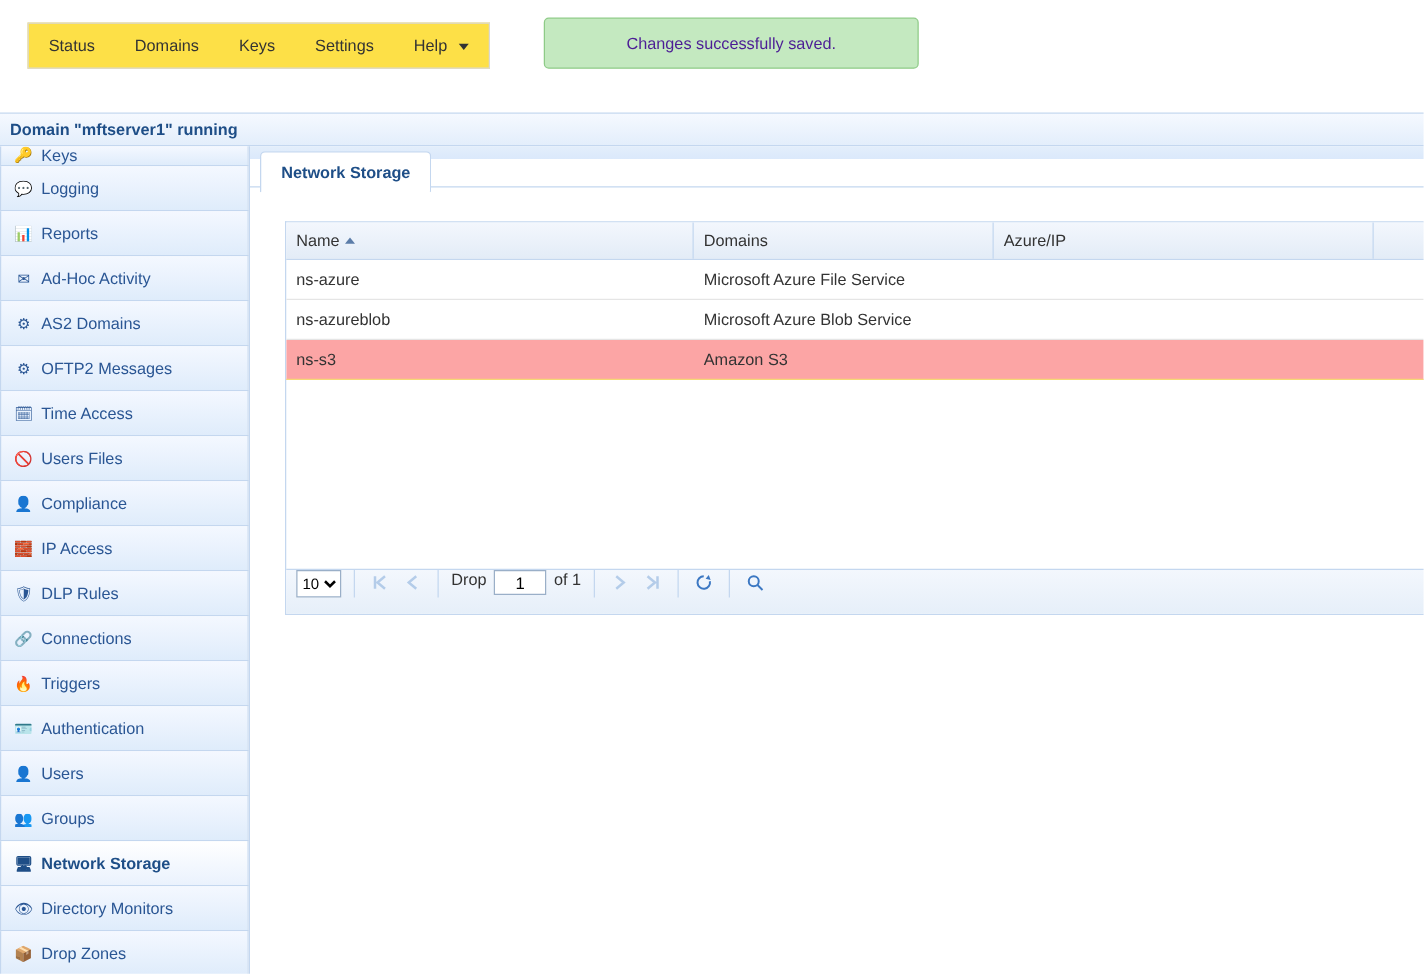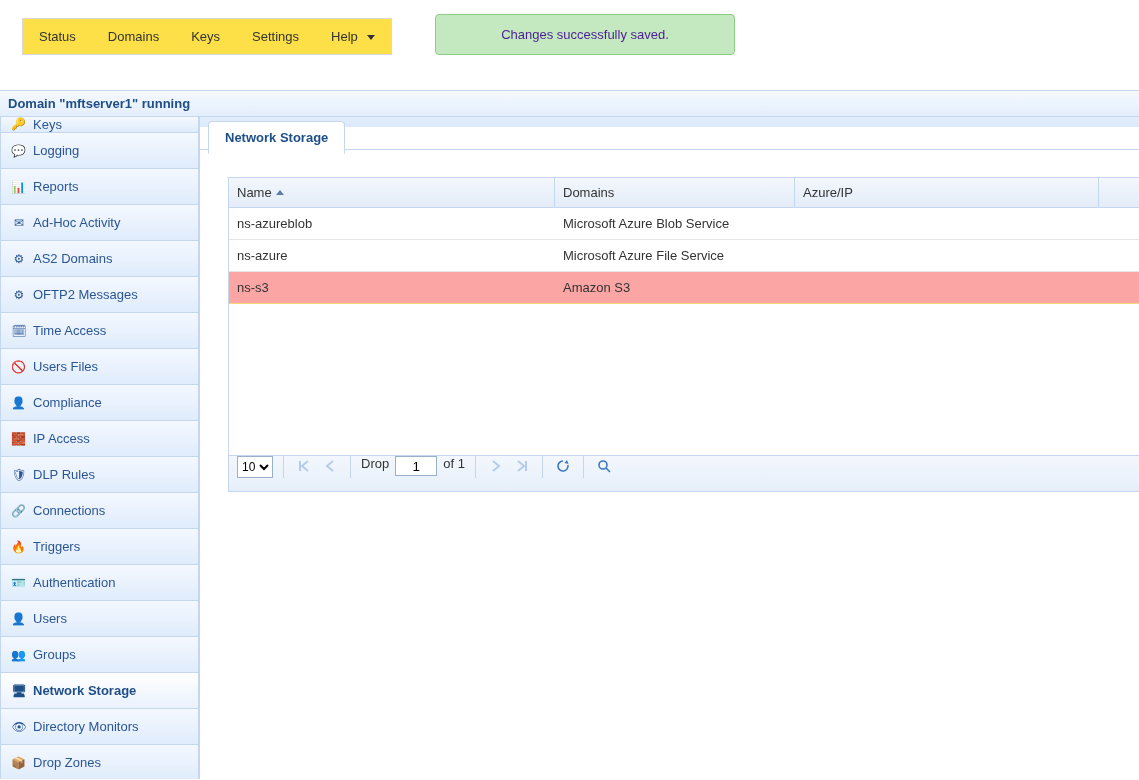--- a/index.html
+++ b/index.html
@@ -328,28 +328,28 @@
           <span>Name</span>
           <span class="sort-asc"></span>
         </div>
         <div class="col-proto">Domains</div>
         <div class="col-host">Azure/IP</div>
         <div class="col-last"></div>
       </div>
 
       <div class="grid-body">
         <div class="grid-row">
-          <div class="col-name">ns-azureblob</div>
-          <div class="col-proto">Microsoft Azure Blob Service</div>
+          <div class="col-name">ns-azure</div>
+          <div class="col-proto">Microsoft Azure File Service</div>
           <div class="col-host"></div>
           <div class="col-last"></div>
         </div>
         <div class="grid-row">
-          <div class="col-name">ns-azure</div>
-          <div class="col-proto">Microsoft Azure File Service</div>
+          <div class="col-name">ns-azureblob</div>
+          <div class="col-proto">Microsoft Azure Blob Service</div>
           <div class="col-host"></div>
           <div class="col-last"></div>
         </div>
         <div class="grid-row selected">
           <div class="col-name">ns-s3</div>
           <div class="col-proto">Amazon S3</div>
           <div class="col-host"></div>
           <div class="col-last"></div>
         </div>
       </div>

